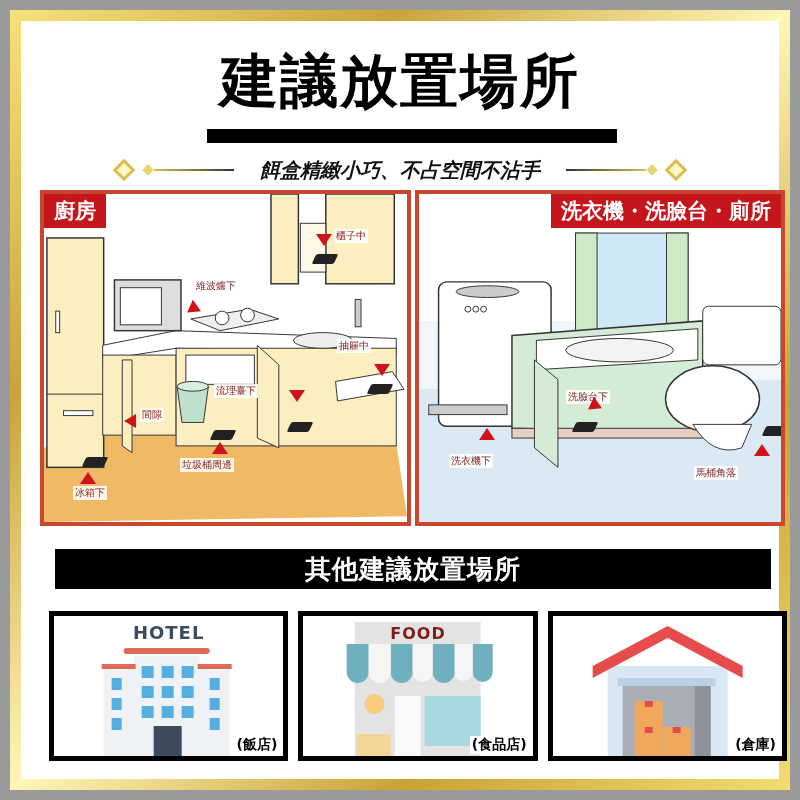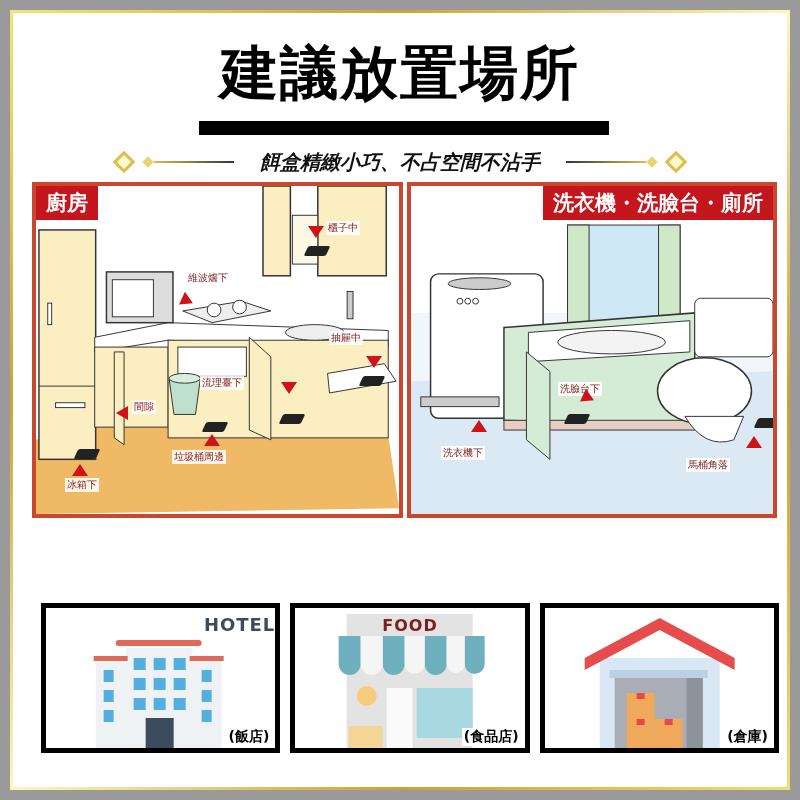--- a/index.html
+++ b/index.html
@@ -1,20 +1,20 @@
 <!DOCTYPE html>
 <html><head>
 <meta charset="utf-8">
 <style>
   *{box-sizing:border-box;margin:0;padding:0}
   html,body{width:800px;height:800px;overflow:hidden;background:#9a9a9a}
   body{font-family:"DejaVu Sans","Liberation Sans",sans-serif;position:relative}
   .frame{position:absolute;left:10px;top:10px;width:780px;height:780px;
     background:linear-gradient(135deg,#f6e27a 0%,#caa43a 25%,#fff6b8 50%,#c9a235 75%,#f3dd6f 100%);
-    padding:3px}
+    padding:11px}
   .inner{position:relative;width:100%;height:100%;background:#fff}
   .title{position:absolute;left:0;right:0;top:22px;text-align:center;font-size:58px;font-weight:900;color:#000;letter-spacing:2px}
   .title-bar{position:absolute;left:186px;top:108px;width:410px;height:14px;background:#000}
   .subtitle-row{position:absolute;left:0;right:0;top:132px;height:34px;display:flex;align-items:center;justify-content:center;gap:26px}
   .ornament{width:120px;height:20px;position:relative}
   .ornament .line{position:absolute;top:9px;height:2px;background:linear-gradient(90deg,#c9a235,#444)}
   .ornament .diamond{position:absolute;top:2px;width:16px;height:16px;transform:rotate(45deg);border:3px solid #d9bf52;background:#fff8c8}
   .ornament .dot{position:absolute;top:6px;width:8px;height:8px;transform:rotate(45deg);background:#e9d36c}
   .orn-left .diamond{left:2px}.orn-left .dot{left:30px}.orn-left .line{left:40px;right:0;background:linear-gradient(90deg,#d9bf52,#333)}
   .orn-right .diamond{right:2px}.orn-right .dot{right:30px}.orn-right .line{right:40px;left:0;background:linear-gradient(90deg,#333,#d9bf52)}
@@ -30,21 +30,21 @@
   .arrow{position:absolute;width:0;height:0;z-index:4}
   .arrow-down{border-left:8px solid transparent;border-right:8px solid transparent;border-top:12px solid #d0121a}
   .arrow-up{border-left:8px solid transparent;border-right:8px solid transparent;border-bottom:12px solid #d0121a}
   .arrow-left{border-top:7px solid transparent;border-bottom:7px solid transparent;border-right:12px solid #d0121a}
   .arrow-dl{border-top:7px solid transparent;border-bottom:7px solid transparent;border-right:12px solid #d0121a;transform:rotate(-35deg)}
   .bait{position:absolute;width:22px;height:10px;background:#222;border-radius:2px;transform:skewX(-25deg);z-index:3}
   .section-bar{position:absolute;left:34px;top:528px;width:716px;height:40px;background:#000;color:#fff;text-align:center;font-size:26px;font-weight:900;line-height:40px;letter-spacing:1px}
   .cards{position:absolute;left:28px;top:590px;width:738px;height:150px;display:flex;gap:10px}
   .card{position:relative;flex:1;border:5px solid #000;background:#fff;overflow:hidden}
   .card-label{position:absolute;right:4px;bottom:2px;font-size:14px;font-weight:900;color:#000;background:#fff;padding:0 2px}
-  .hotel-text{position:absolute;left:0;right:0;top:6px;text-align:right;font-weight:700;font-size:18px;color:#3d4c5c;letter-spacing:1px}
+  .hotel-text{position:absolute;left:0;right:0;top:6px;text-align:center;font-weight:700;font-size:18px;color:#3d4c5c;letter-spacing:1px}
   .food-text{position:absolute;left:0;right:0;top:8px;text-align:center;font-weight:700;font-size:16px;color:#7f1d1d;letter-spacing:1px}
 </style>
 </head>
 <body>
 
 <div class="frame">
  <div class="inner">
 
   <div class="title">建議放置場所</div>
   <div class="title-bar"></div>
@@ -107,21 +107,21 @@
     <div class="bait" style="left:245px;top:228px"></div>
     <div class="bait" style="left:168px;top:236px"></div>
     <div class="bait" style="left:40px;top:263px"></div>
 
     <div class="arrow arrow-down" style="left:272px;top:40px"></div>
     <div class="lbl" style="left:290px;top:35px">櫃子中</div>
     <div class="lbl" style="left:150px;top:85px">維波爐下</div>
     <div class="arrow arrow-dl" style="left:142px;top:108px"></div>
     <div class="lbl" style="left:293px;top:145px">抽屜中</div>
     <div class="arrow arrow-down" style="left:330px;top:170px"></div>
-    <div class="lbl" style="left:164px;top:190px">流理臺下</div>
+    <div class="lbl" style="left:170px;top:190px">流理臺下</div>
     <div class="arrow arrow-down" style="left:245px;top:196px"></div>
     <div class="lbl" style="left:96px;top:214px">間隙</div>
     <div class="arrow arrow-left" style="left:80px;top:220px"></div>
     <div class="arrow arrow-up" style="left:168px;top:248px"></div>
     <div class="lbl" style="left:136px;top:264px">垃圾桶周邊</div>
     <div class="arrow arrow-up" style="left:36px;top:278px"></div>
     <div class="lbl" style="left:29px;top:292px">冰箱下</div>
   </div>
 
   <div class="panel panel-bath">
@@ -155,20 +155,21 @@
     <div class="bait" style="left:155px;top:228px"></div>
     <div class="bait" style="left:345px;top:232px"></div>
     <div class="lbl" style="left:147px;top:196px">洗臉台下</div>
     <div class="arrow arrow-dl" style="left:168px;top:205px"></div>
     <div class="arrow arrow-up" style="left:60px;top:234px"></div>
     <div class="lbl" style="left:30px;top:260px">洗衣機下</div>
     <div class="arrow arrow-up" style="left:335px;top:250px"></div>
     <div class="lbl" style="left:275px;top:272px">馬桶角落</div>
   </div>
 
+  <div class="section-bar">其他建議放置場所</div>
 
   <div class="cards">
 
 
     <div class="card">
       <div class="hotel-text">HOTEL</div>
       <svg width="100%" height="100%" viewBox="0 0 170 140">
         <rect x="40" y="32" width="86" height="6" rx="3" fill="#e06a5a"></rect>
         <rect x="50" y="40" width="66" height="100" fill="#eef2f5"></rect>
         <rect x="20" y="52" width="32" height="88" fill="#eef2f5"></rect>

